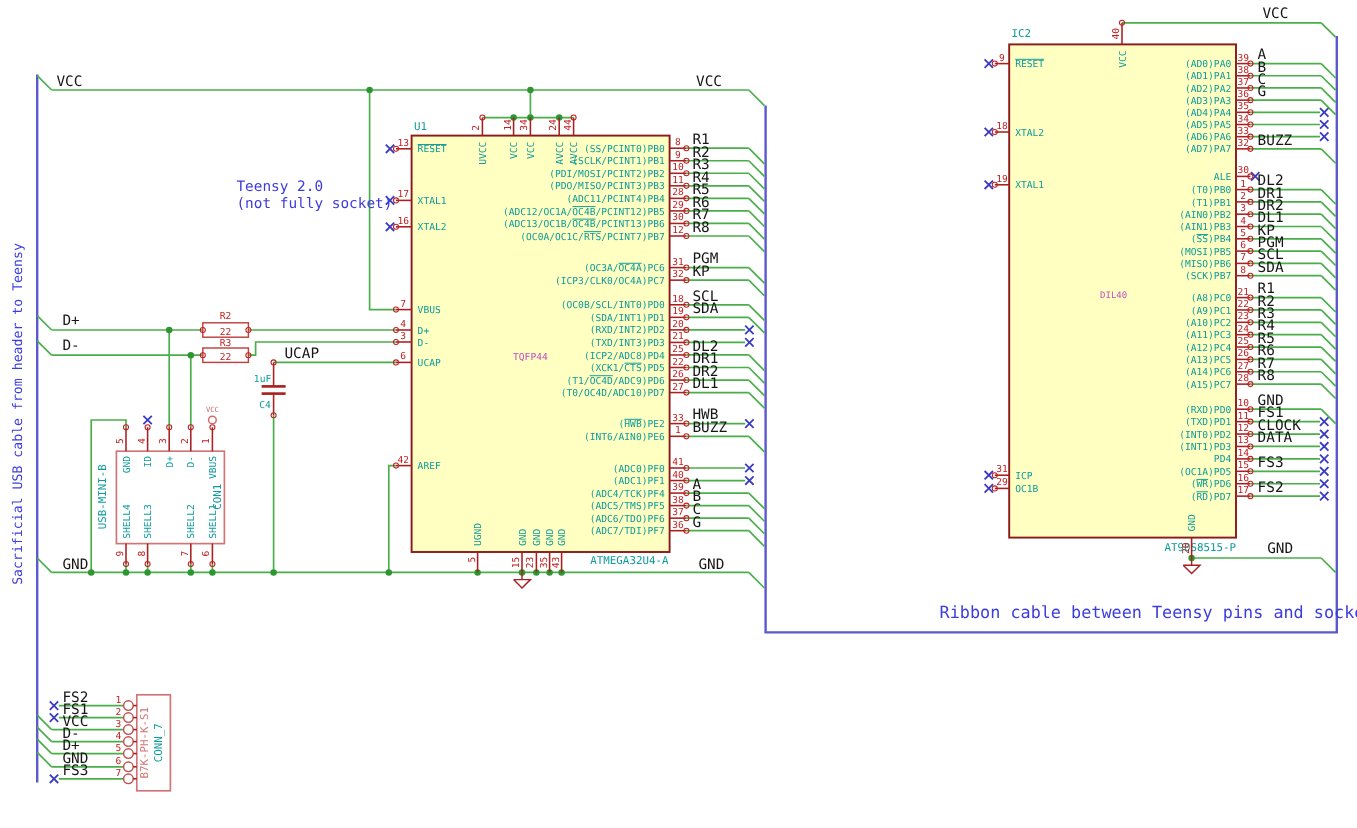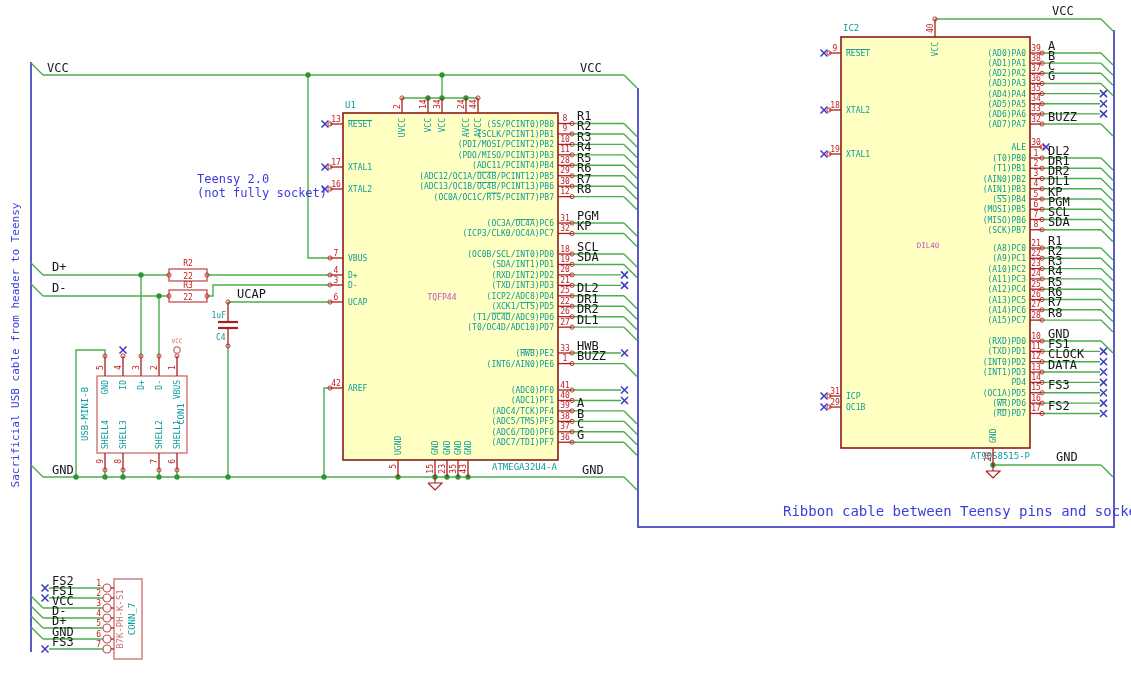--- a/index.html
+++ b/index.html
@@ -710,19 +710,19 @@
         <circle cx="107" cy="639" r="4" fill="none" stroke="#c45050" stroke-width="1.2"></circle>
         <line x1="111" y1="639" x2="114" y2="639" stroke="#a82020" stroke-width="1.3"></line>
         <text x="101" y="637" font-size="8" fill="#c22020" text-anchor="end"><tspan>6</tspan></text>
         <circle cx="107" cy="649" r="4" fill="none" stroke="#c45050" stroke-width="1.2"></circle>
         <line x1="111" y1="649" x2="114" y2="649" stroke="#a82020" stroke-width="1.3"></line>
         <text x="101" y="647" font-size="8" fill="#c22020" text-anchor="end"><tspan>7</tspan></text>
         <text x="123" y="619" font-size="9" fill="#d07575" text-anchor="middle" transform="rotate(-90 123 619)"><tspan>B7K-PH-K-S1</tspan></text>
         <text x="135" y="619" font-size="9" fill="#0d9b9b" text-anchor="middle" transform="rotate(-90 135 619)"><tspan>CONN_7</tspan></text>
       </g>
     </svg>
-  <div class="note" id="note-teensy" style="left:197px;top:148px;margin-top:24px;">
+  <div class="note" id="note-teensy" style="left:197px;top:148px;">
     <div>Teensy 2.0</div>
     <div>(not fully socket)</div>
   </div>
   <div class="note" id="note-ribbon" style="left:783px;top:503px;">Ribbon cable between Teensy pins and socket</div>
   <div class="note" id="note-sacrificial" style="left:15px;top:345px;">Sacrificial USB cable from header to Teensy</div>
 </div>
 
 </body></html>

